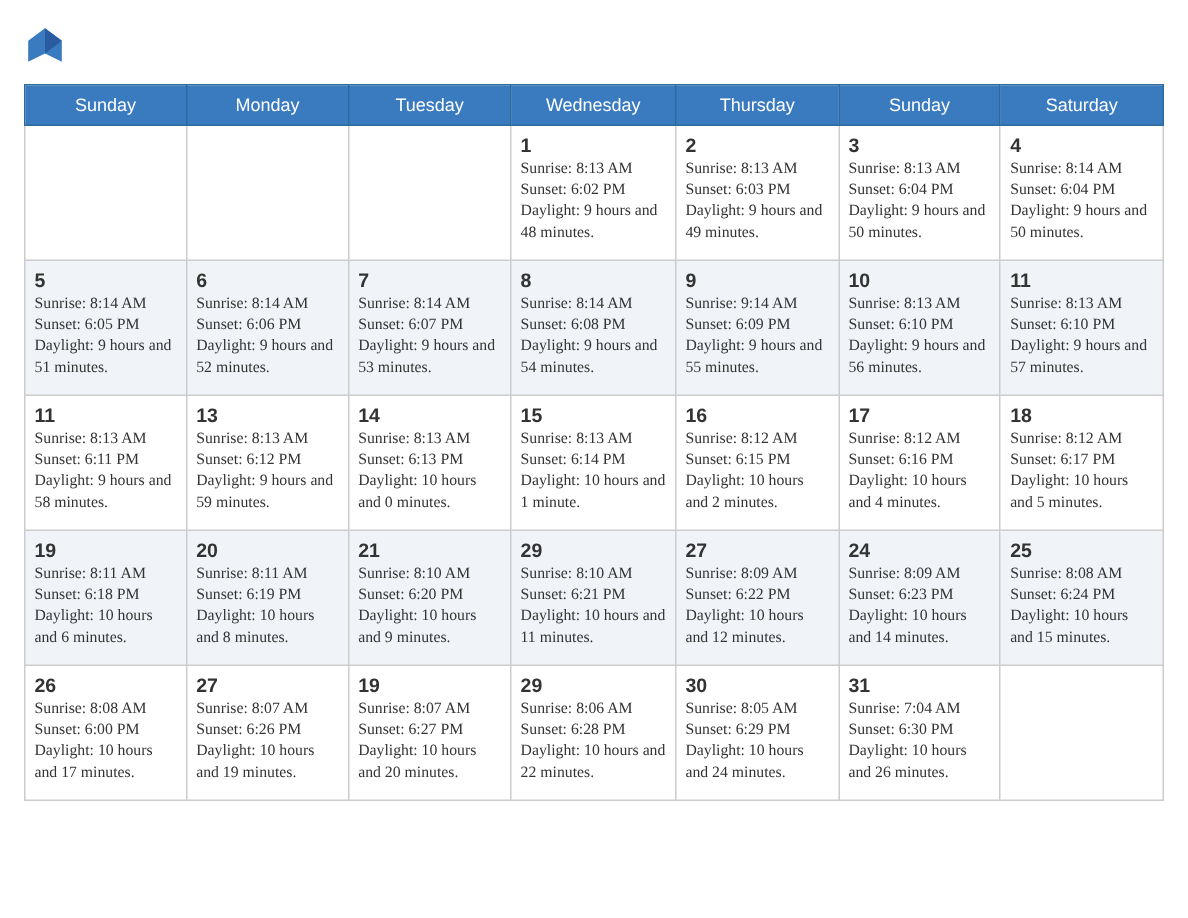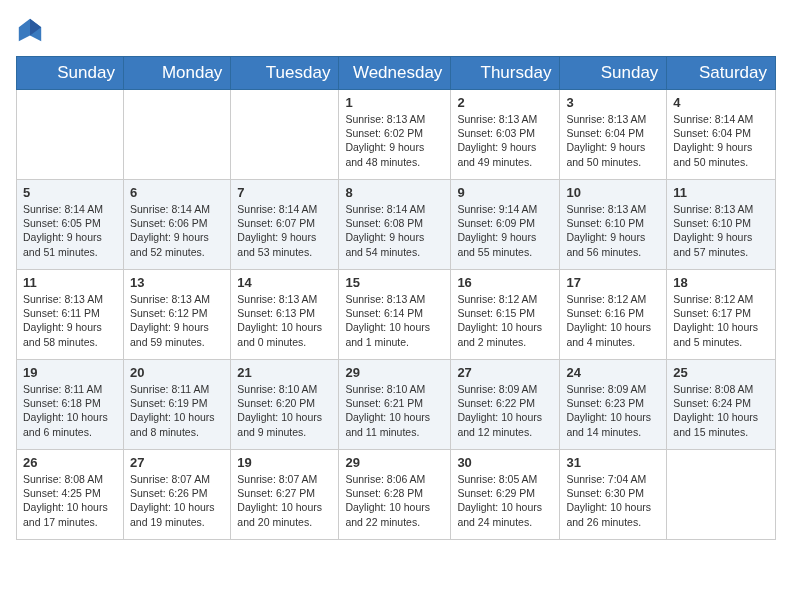--- a/index.html
+++ b/index.html
@@ -47,24 +47,24 @@
       color: #555;
     }
     .calendar {
       width: 100%;
       border-collapse: collapse;
       border: 1px solid #ccc;
     }
     .calendar th {
       background-color: #3a7abf;
       color: #fff;
-      font-size: 17px;
+      font-size: 12px;
       font-weight: normal;
       padding: 6px 8px;
-      text-align: right;
+      text-align: center;
       border: 1px solid #2d6aa0;
       margin-left: 24px;
     }
     .calendar td {
       vertical-align: top;
       padding: 5px 6px;
       border: 1px solid #ccc;
       width: 113px;
       height: 90px;
       background: #fff;
@@ -76,20 +76,21 @@
       font-size: 13px;
       font-weight: bold;
       color: #333;
       display: block;
       margin-bottom: 2px;
     }
     .day-info {
       font-size: 10.5px;
       color: #333;
       line-height: 1.35;
+      font-family: Liberation Serif, serif;
     }
     .empty-cell {
       background: #fff !important;
     }
   </style>
 </head>
 <body>
 
 <div class="header">
   <div class="logo">
@@ -304,21 +305,21 @@
           <div class="day-info">Sunrise: 8:08 AM
 Sunset: 6:24 PM
 Daylight: 10 hours
 and 15 minutes.</div>
         </td>
       </tr>
       <tr>
         <td>
           <span class="day-number">26</span>
           <div class="day-info">Sunrise: 8:08 AM
-Sunset: 4:25 PM
+Sunset: 6:00 PM
 Daylight: 10 hours
 and 17 minutes.</div>
         </td>
         <td>
           <span class="day-number">27</span>
           <div class="day-info">Sunrise: 8:07 AM
 Sunset: 6:26 PM
 Daylight: 10 hours
 and 19 minutes.</div>
         </td>

